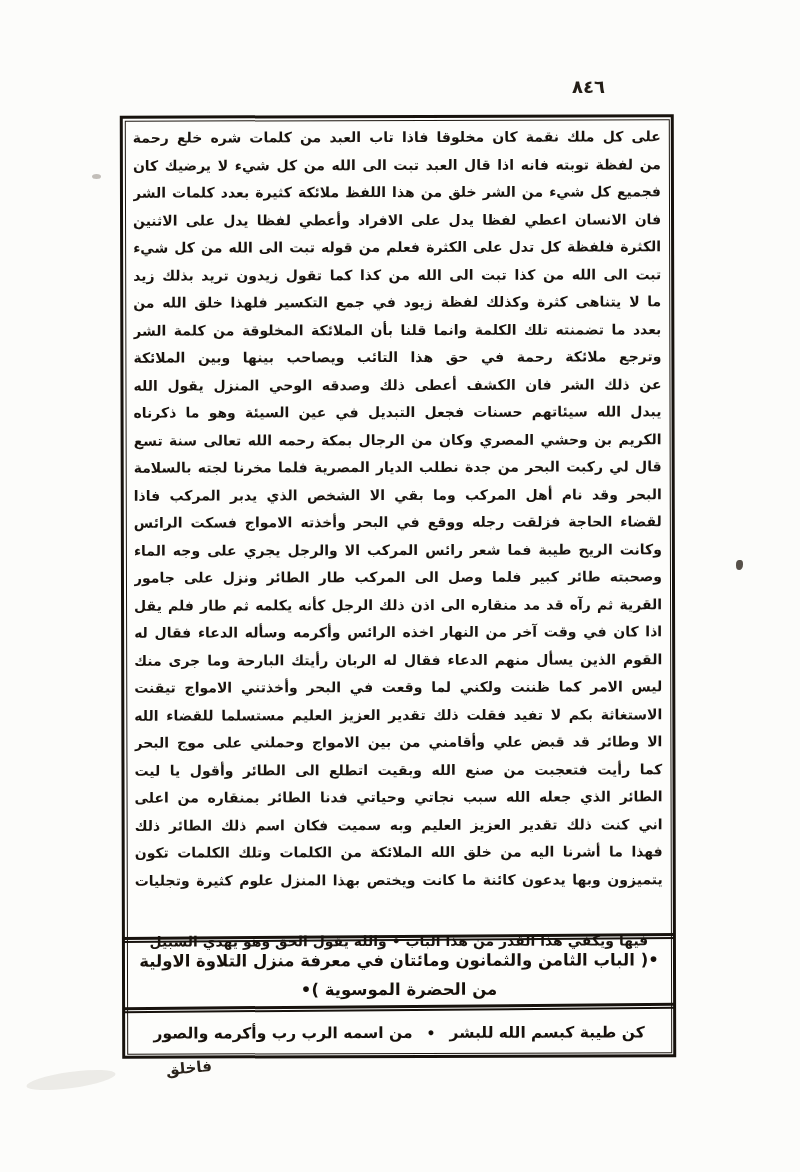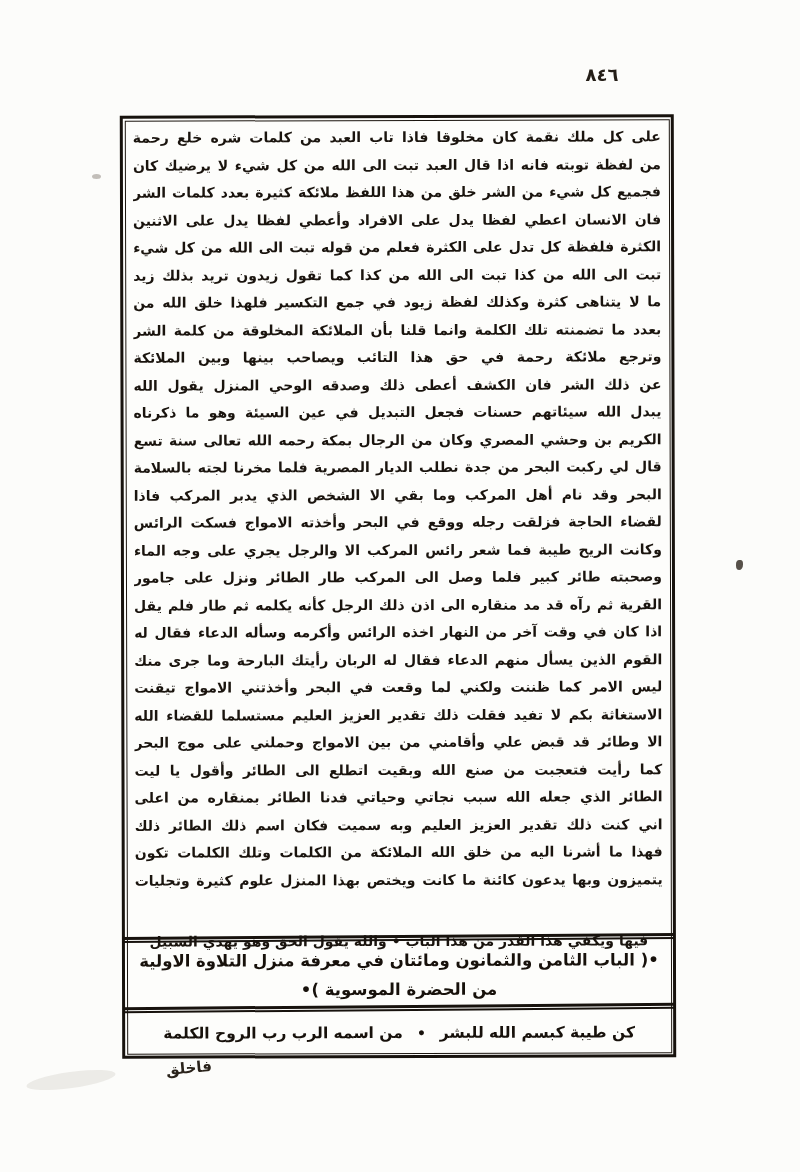--- a/index.html
+++ b/index.html
@@ -3,22 +3,22 @@
 <meta charset="utf-8">
 <style>
   html,body{margin:0;padding:0;}
   body{
     width:800px;height:1172px;position:relative;overflow:hidden;
     background:#fcfcfa;
     font-family:"DejaVu Sans",sans-serif;
     -webkit-font-smoothing:antialiased;
   }
   .page-number{
-    position:absolute;top:64px;left:572px;width:60px;
-    font-size:18px;font-weight:bold;color:#241e17;text-align:center;
+    position:absolute;top:76px;left:572px;width:60px;
+    font-size:18px;font-weight:bold;color:#241e17;
     letter-spacing:2px;
   }
   .frame{
     position:absolute;left:121px;top:115px;width:554px;height:943px;
     border:3.5px solid #17120d;
     transform:rotate(-0.15deg);
     box-sizing:border-box;
     background:#fdfdfb;
   }
   .frame-inner-line{
@@ -125,21 +125,21 @@
     <div class="rule rule-upper"></div>
 
     <div class="chapter-heading">
       <div class="h-line">•( الباب الثامن والثمانون ومائتان في معرفة منزل التلاوة الاولية</div>
       <div class="h-line">من الحضرة الموسوية )•</div>
     </div>
 
     <div class="rule rule-lower"></div>
 
     <div class="verse">
-      <span>كن طيبة كبسم الله للبشر</span><span class="verse-sep">•</span><span>من اسمه الرب رب الروح الكلمة</span>
+      <span>كن طيبة كبسم الله للبشر</span><span class="verse-sep">•</span><span>من اسمه الرب رب وأكرمه والصور</span>
     </div>
   </div>
 
   <div class="catchword">فاخلق</div>
 
   <div class="speck-right"></div>
   <div class="speck-top"></div>
   <div class="smudge-bottom"></div>
 
 </div>

